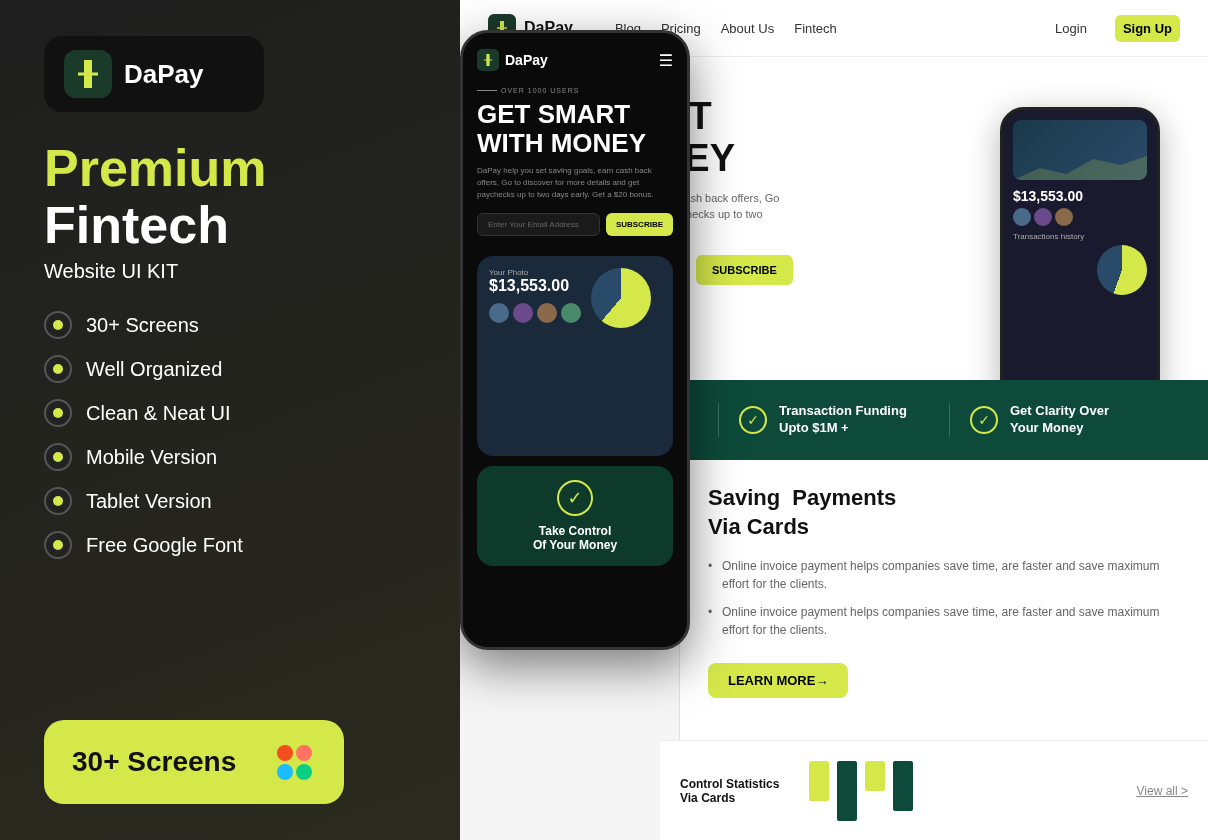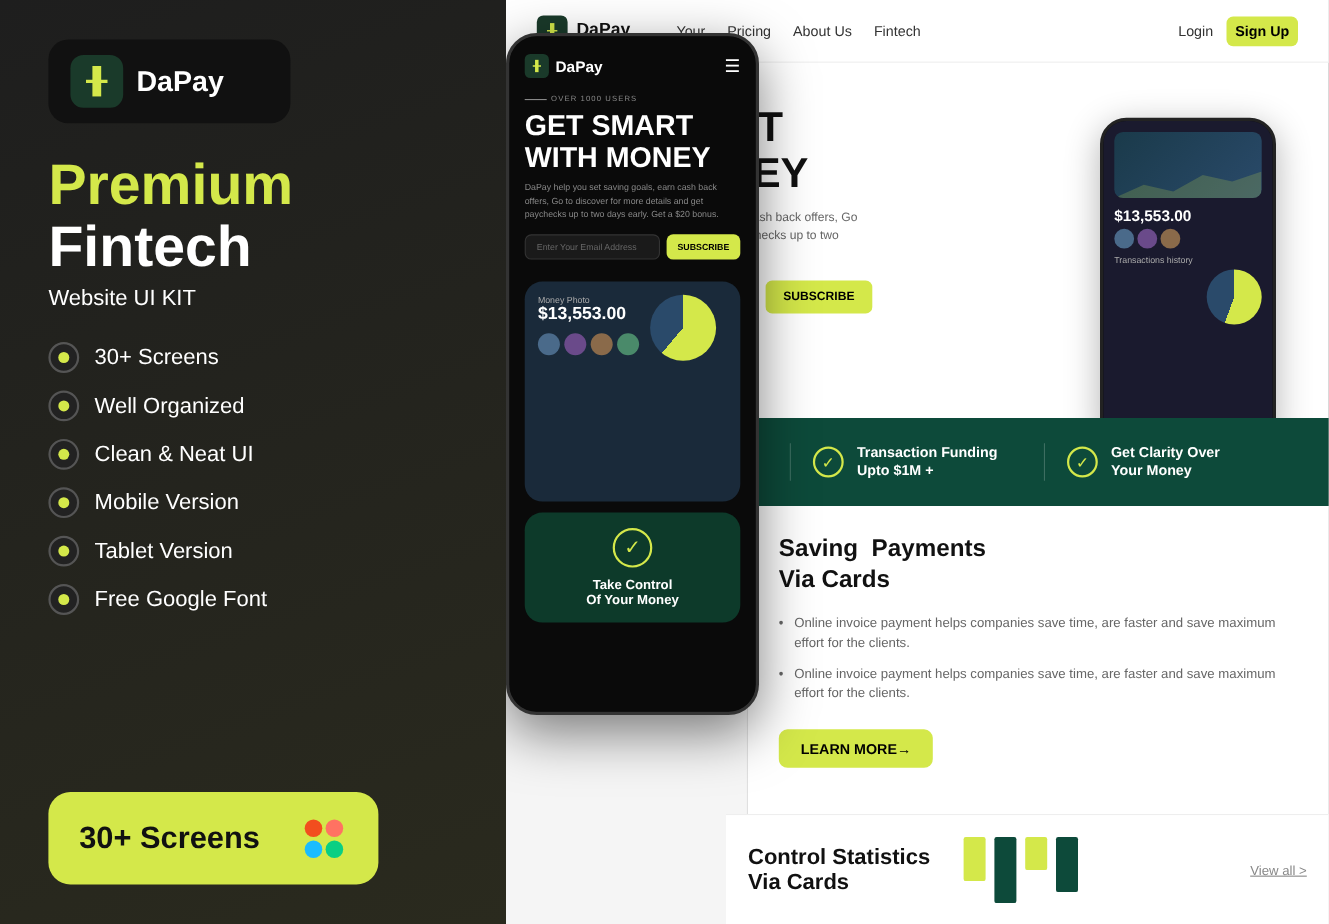--- a/index.html
+++ b/index.html
@@ -206,21 +206,21 @@
       display: flex;
       gap: 20px;
       font-size: 13px;
       color: #333;
       margin-left: 10px;
     }
     .nav-links span { cursor: pointer; }
     .nav-actions {
       margin-left: auto;
       display: flex;
-      gap: 12px;
+      gap: 28px;
       align-items: center;
     }
     .nav-login {
       font-size: 13px;
       color: #333;
     }
     .nav-signup {
       background: #d4e84a;
       border: none;
       border-radius: 6px;
@@ -695,21 +695,21 @@
       left: 200px;
       right: 0;
       height: 100px;
       background: #fff;
       padding: 16px 20px;
       display: flex;
       align-items: center;
       border-top: 1px solid #eee;
     }
     .cs-title {
-      font-size: 20px;
+      font-size: 12px;
       font-weight: 800;
       color: #111;
       margin-right: 30px;
     }
     .cs-stats {
       display: flex;
       gap: 8px;
     }
     .cs-stat-bar {
       width: 20px;
@@ -785,21 +785,21 @@
 <div class="right-panel">
 
   <div class="website-top">
 
     <div class="website-nav">
       <div class="nav-logo">
         <div class="nav-logo-icon"></div>
         <span>DaPay</span>
       </div>
       <div class="nav-links">
-        <span>Your</span>
+        <span>Blog</span>
         <span>Pricing</span>
         <span>About Us</span>
         <span>Fintech</span>
       </div>
       <div class="nav-actions">
         <span class="nav-login">Login</span>
         <button class="nav-signup">Sign Up</button>
       </div>
     </div>
 
@@ -900,21 +900,21 @@
         <div>GET SMART</div>
         <div>WITH MONEY</div>
       </div>
       <div class="mobile-desc">DaPay help you set saving goals, earn cash back offers, Go to discover for more details and get paychecks up to two days early. Get a $20 bonus.</div>
       <div class="mobile-input-row">
         <div class="mobile-email-input">Enter Your Email Address</div>
         <button class="mobile-subscribe-btn">SUBSCRIBE</button>
       </div>
 
       <div class="mobile-phone-preview">
-        <div class="mp-label">Money Photo</div>
+        <div class="mp-label">Your Photo</div>
         <div class="mp-amount">$13,553.00</div>
         <div class="mp-avatars">
           <div class="mp-av"></div>
           <div class="mp-av"></div>
           <div class="mp-av"></div>
           <div class="mp-av"></div>
         </div>
         <div class="mp-chart-area">
           <div class="mp-donut"></div>
         </div>

